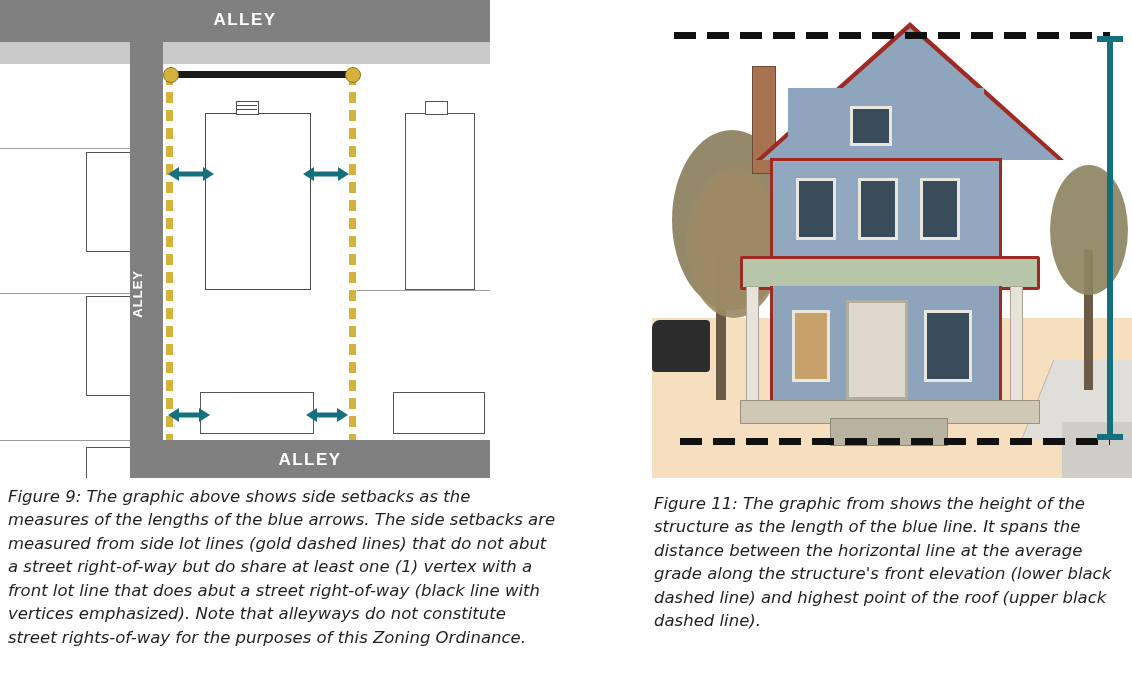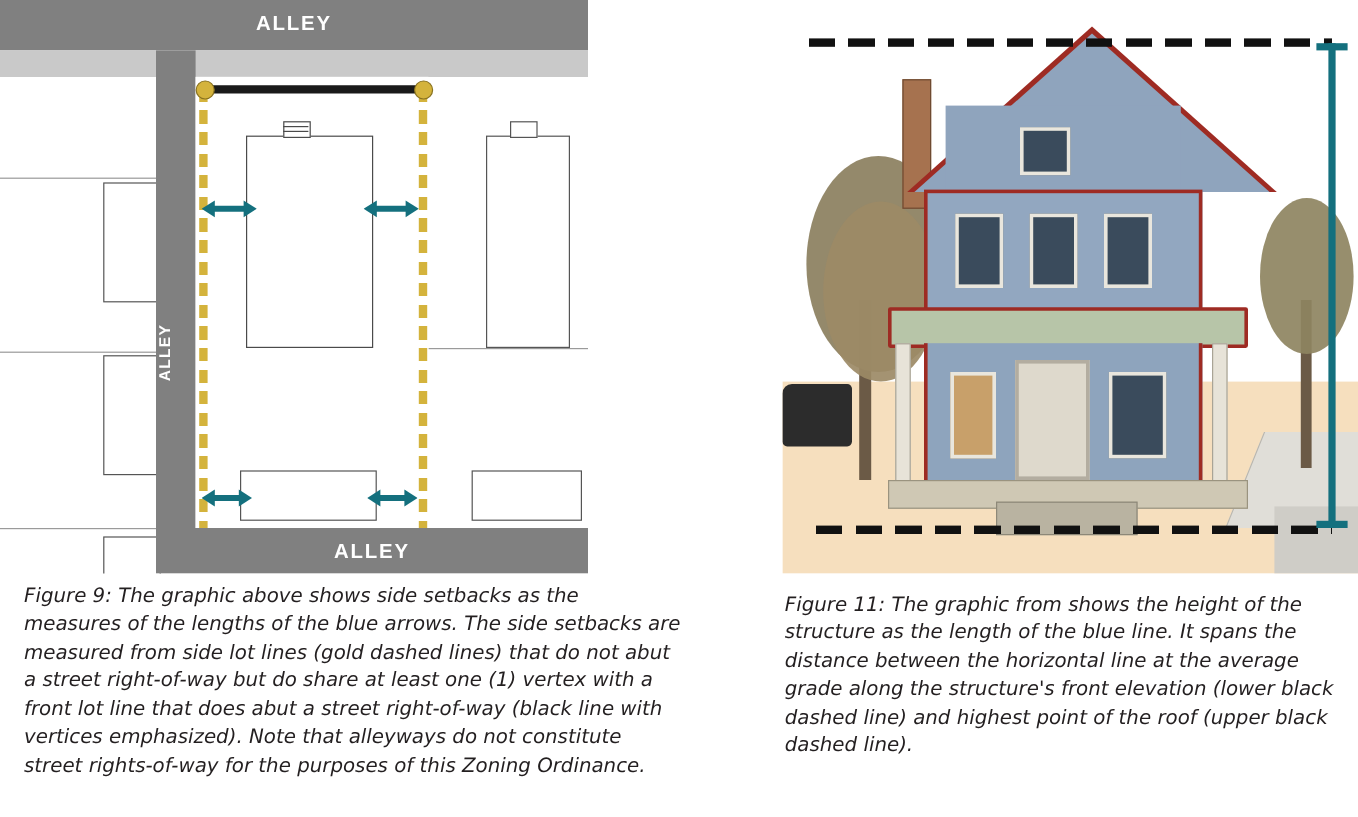--- a/index.html
+++ b/index.html
@@ -369,21 +369,21 @@
   
   .caption {
     position: absolute;
     font-family: "DejaVu Sans", sans-serif;
     font-style: italic;
     font-size: 16.5px;
     line-height: 1.42;
     color: #231f20;
   }
   .cap-left {
-    left: 20px; top: 485px; width: 548px;
+    left: 8px; top: 485px; width: 548px;
   }
   .cap-right {
     left: 654px; top: 492px; width: 470px;
   }
 </style>
 </head>
 <body>
 
 <div class="page">
 

